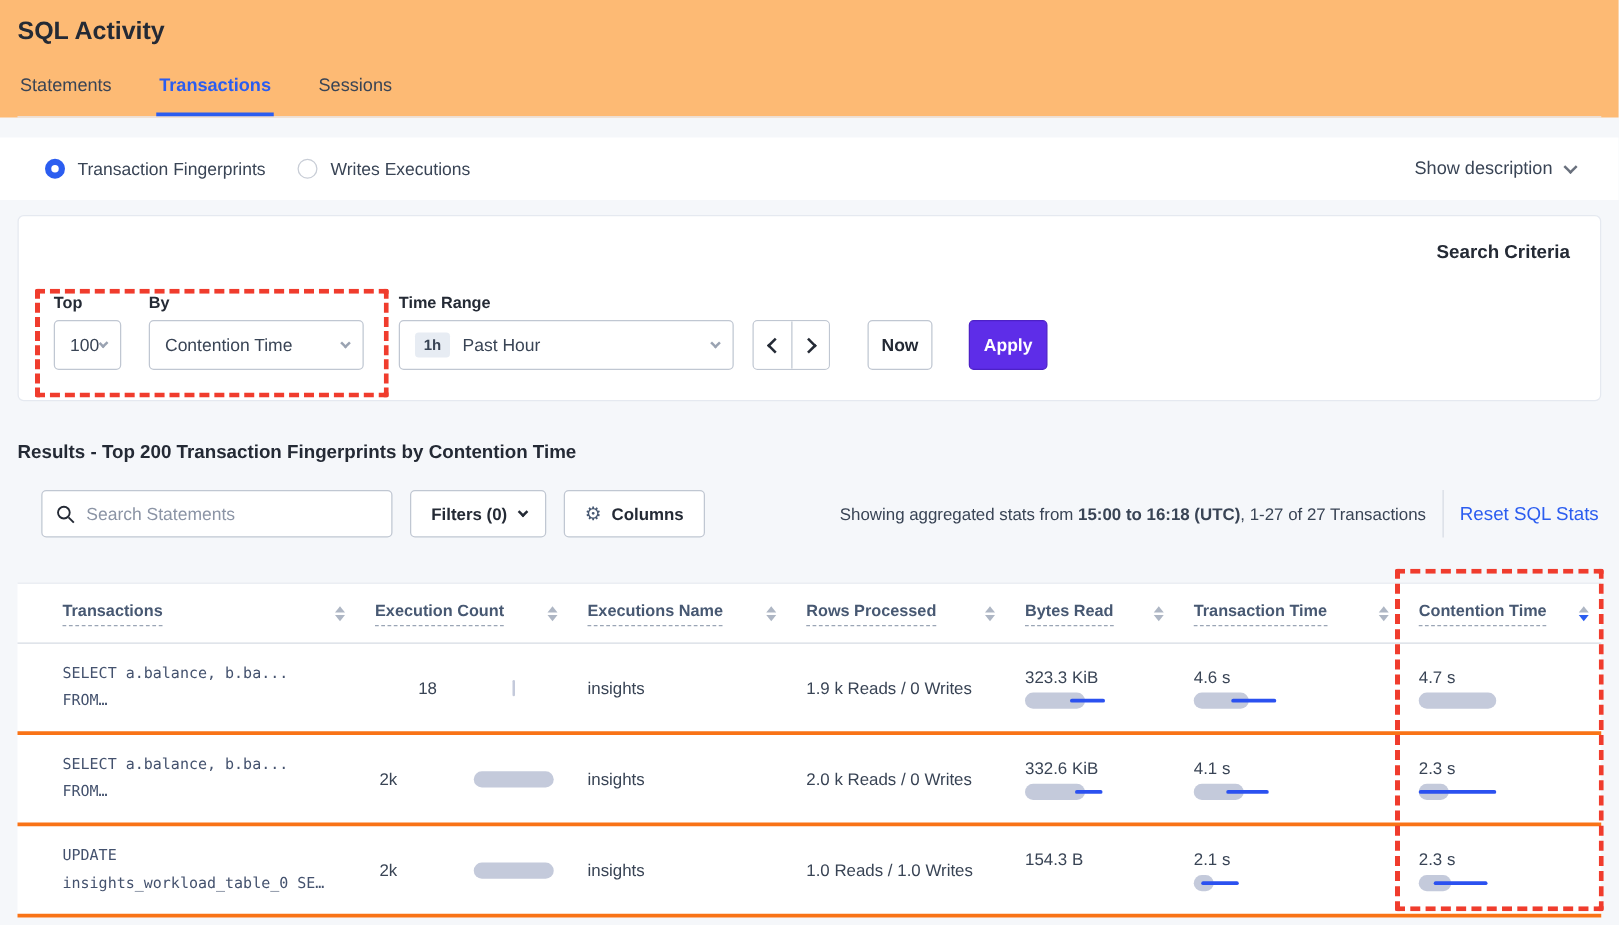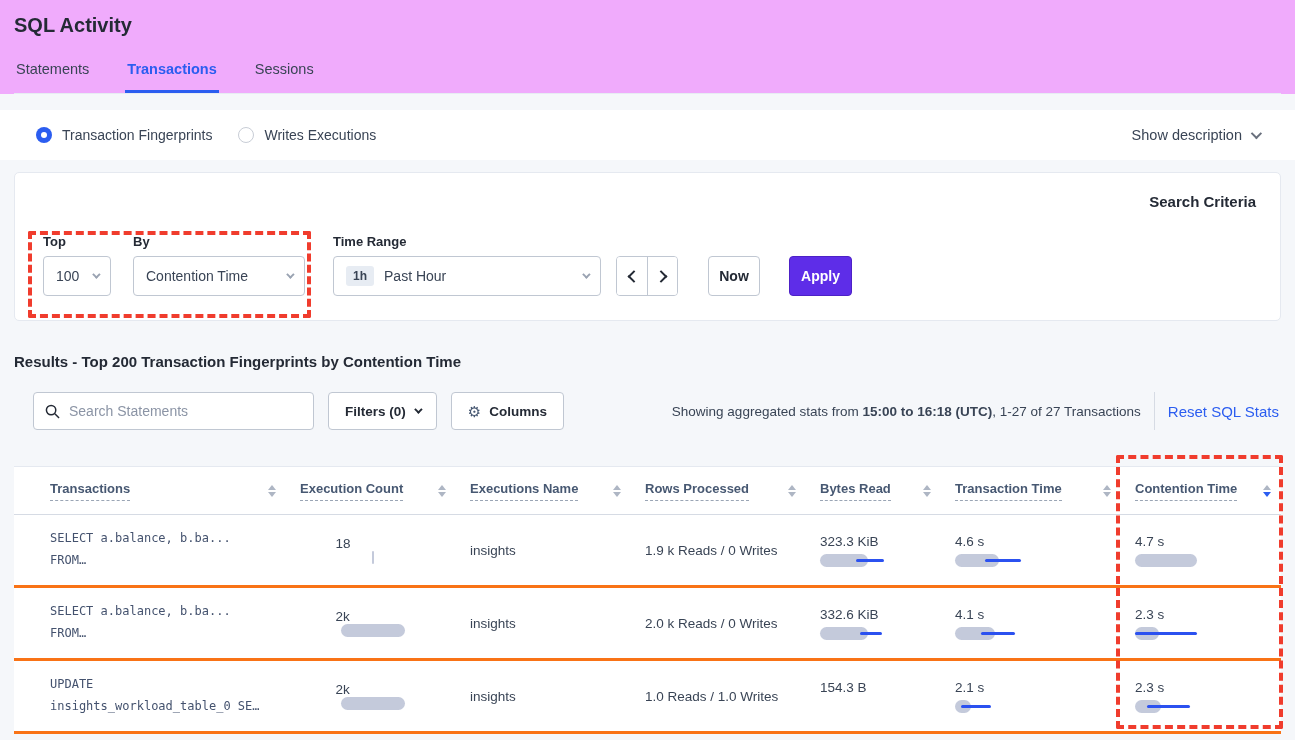--- a/index.html
+++ b/index.html
@@ -2,21 +2,21 @@
 <html><head>
 <meta charset="utf-8">
 <style>
   * { margin:0; padding:0; box-sizing:border-box; }
   html,body { width:1295px; height:740px; overflow:hidden; }
   body {
     font-family:"Liberation Sans","DejaVu Sans",sans-serif;
     background:#f5f7fa; color:#242a35; position:relative;
   }
   
-  .page-header { background:#f0abfc; padding:14px 14px 0 14px; }
+  .page-header { background:#fdba74; padding:14px 14px 0 14px; }
   .page-title { font-size:20px; font-weight:bold; color:#242a35; }
   .tabs { display:flex; gap:34px; margin-top:24px; border-bottom:1px solid #e7ecf3; }
   .tab { font-size:14.5px; color:#394455; padding:0 2px 13px 2px; cursor:pointer; border-bottom:3px solid transparent; }
   .tab.active { color:#2b5df0; font-weight:bold; border-bottom-color:#2b5df0; }
   
   .view-band { background:#fff; margin-top:16px; height:50px; display:flex; align-items:center; padding:0 36px; }
   .radio-opt { display:flex; align-items:center; margin-right:26px; }
   .radio-circle { width:16px; height:16px; border-radius:50%; margin-right:10px; position:relative; }
   .radio-circle.on { background:#2b5df0; }
   .radio-circle.on::after { content:""; position:absolute; left:5px; top:5px; width:6px; height:6px; background:#fff; border-radius:50%; }
@@ -27,21 +27,21 @@
   .chev { display:inline-block; width:8px; height:8px; border-right:2px solid #69707d; border-bottom:2px solid #69707d; transform:rotate(45deg) translateY(-2px); }
   .chev.small { width:6px; height:6px; border-color:#9aa3b2; }
   
   .criteria-card { background:#fff; border:1px solid #e5e9f0; border-radius:5px; margin:12px 14px 0 14px; height:149px; padding:20px 24px; }
   .criteria-heading { font-size:15px; font-weight:bold; color:#242a35;text-align:right; }
   .criteria-row { display:flex; align-items:flex-end; margin-top:24px; padding-left:4px; }
   .field { display:flex; flex-direction:column; }
   .field-label { font-size:13px; font-weight:bold; color:#242a35; margin-bottom:7px; }
   .select-box { height:40px; border:1px solid #c0c7d2; border-radius:4px; background:#fff;
     display:flex; align-items:center; justify-content:space-between; padding:0 12px; font-size:14px; color:#394455; cursor:pointer; }
-  .w-top { width:68px; }
+  .w-top { width:54px; }
   .w-by { width:172px; margin-left:22px; }
   .w-range { width:268px; margin-left:28px; }
   .range-badge { background:#e7ecf3; color:#394455; font-size:12px; font-weight:bold; border-radius:3px; padding:3px 7px; margin-right:10px; }
   .range-left { display:flex; align-items:center; }
   .arrow-group { display:flex; margin-left:15px; border:1px solid #c0c7d2; border-radius:4px; overflow:hidden; height:40px; }
   .arrow-btn { width:30px; height:100%; background:#fff; display:flex; align-items:center; justify-content:center; cursor:pointer; }
   .arrow-btn + .arrow-btn { border-left:1px solid #c0c7d2; }
   .arrow-glyph { width:9px; height:9px; border-left:2.5px solid #242a35; border-bottom:2.5px solid #242a35; }
   .arrow-glyph.left  { transform:rotate(45deg) translate(1px,-1px); }
   .arrow-glyph.right { transform:rotate(225deg) translate(1px,-1px); }
@@ -71,21 +71,21 @@
   .th:first-child { padding-left:36px; }
   .th-label { font-size:13px; font-weight:bold; color:#475872; border-bottom:1px dashed #9aa5b5; padding-bottom:4px; cursor:pointer; }
   .sort-icon { display:flex; flex-direction:column; gap:2px; cursor:pointer; }
   .caret-up    { width:0; height:0; border-left:4px solid transparent; border-right:4px solid transparent; border-bottom:5px solid #aeb6c4; }
   .caret-down  { width:0; height:0; border-left:4px solid transparent; border-right:4px solid transparent; border-top:5px solid #aeb6c4; }
   .sorted .caret-down { border-top-color:#2b5df0; }
   .trow { height:73px; border-bottom:3px solid #f97316; }
   .td { display:flex; flex-direction:column; justify-content:center; padding:0 10px 0 14px; font-size:13.5px; color:#394455; }
   .td:first-child { padding-left:36px; }
   .sql-text { font-family:"DejaVu Sans Mono","Liberation Mono",monospace; font-size:12px; color:#44526e; line-height:1.8; cursor:pointer; white-space:nowrap; }
-  .exec-cell { flex-direction:column; align-items:center; gap:0; }
+  .exec-cell { flex-direction:row; align-items:center; gap:0; }
   .exec-num { width:75px; font-size:13.5px; color:#394455; }
   .mini-bar { height:13px; background:#c4cadb; border-radius:7px; }
   .num-cell .val { font-size:13.5px; color:#394455; margin-bottom:5px; }
   .barwrap { position:relative; height:13px; width:100px; }
   .bar-gray { position:absolute; left:0; top:0; height:13px; background:#c4cadb; border-radius:7px; }
   .bar-line { position:absolute; top:5px; height:3px; background:#2b51f0; border-radius:2px; }
   
   .annot { position:absolute; border:4px dashed #f03c2d; border-radius:2px; pointer-events:none; z-index:50; }
   .annot-1 { left:28px; top:231px; width:283px; height:87px; }
   .annot-2 { left:1116px; top:455px; width:167px; height:274px; }

